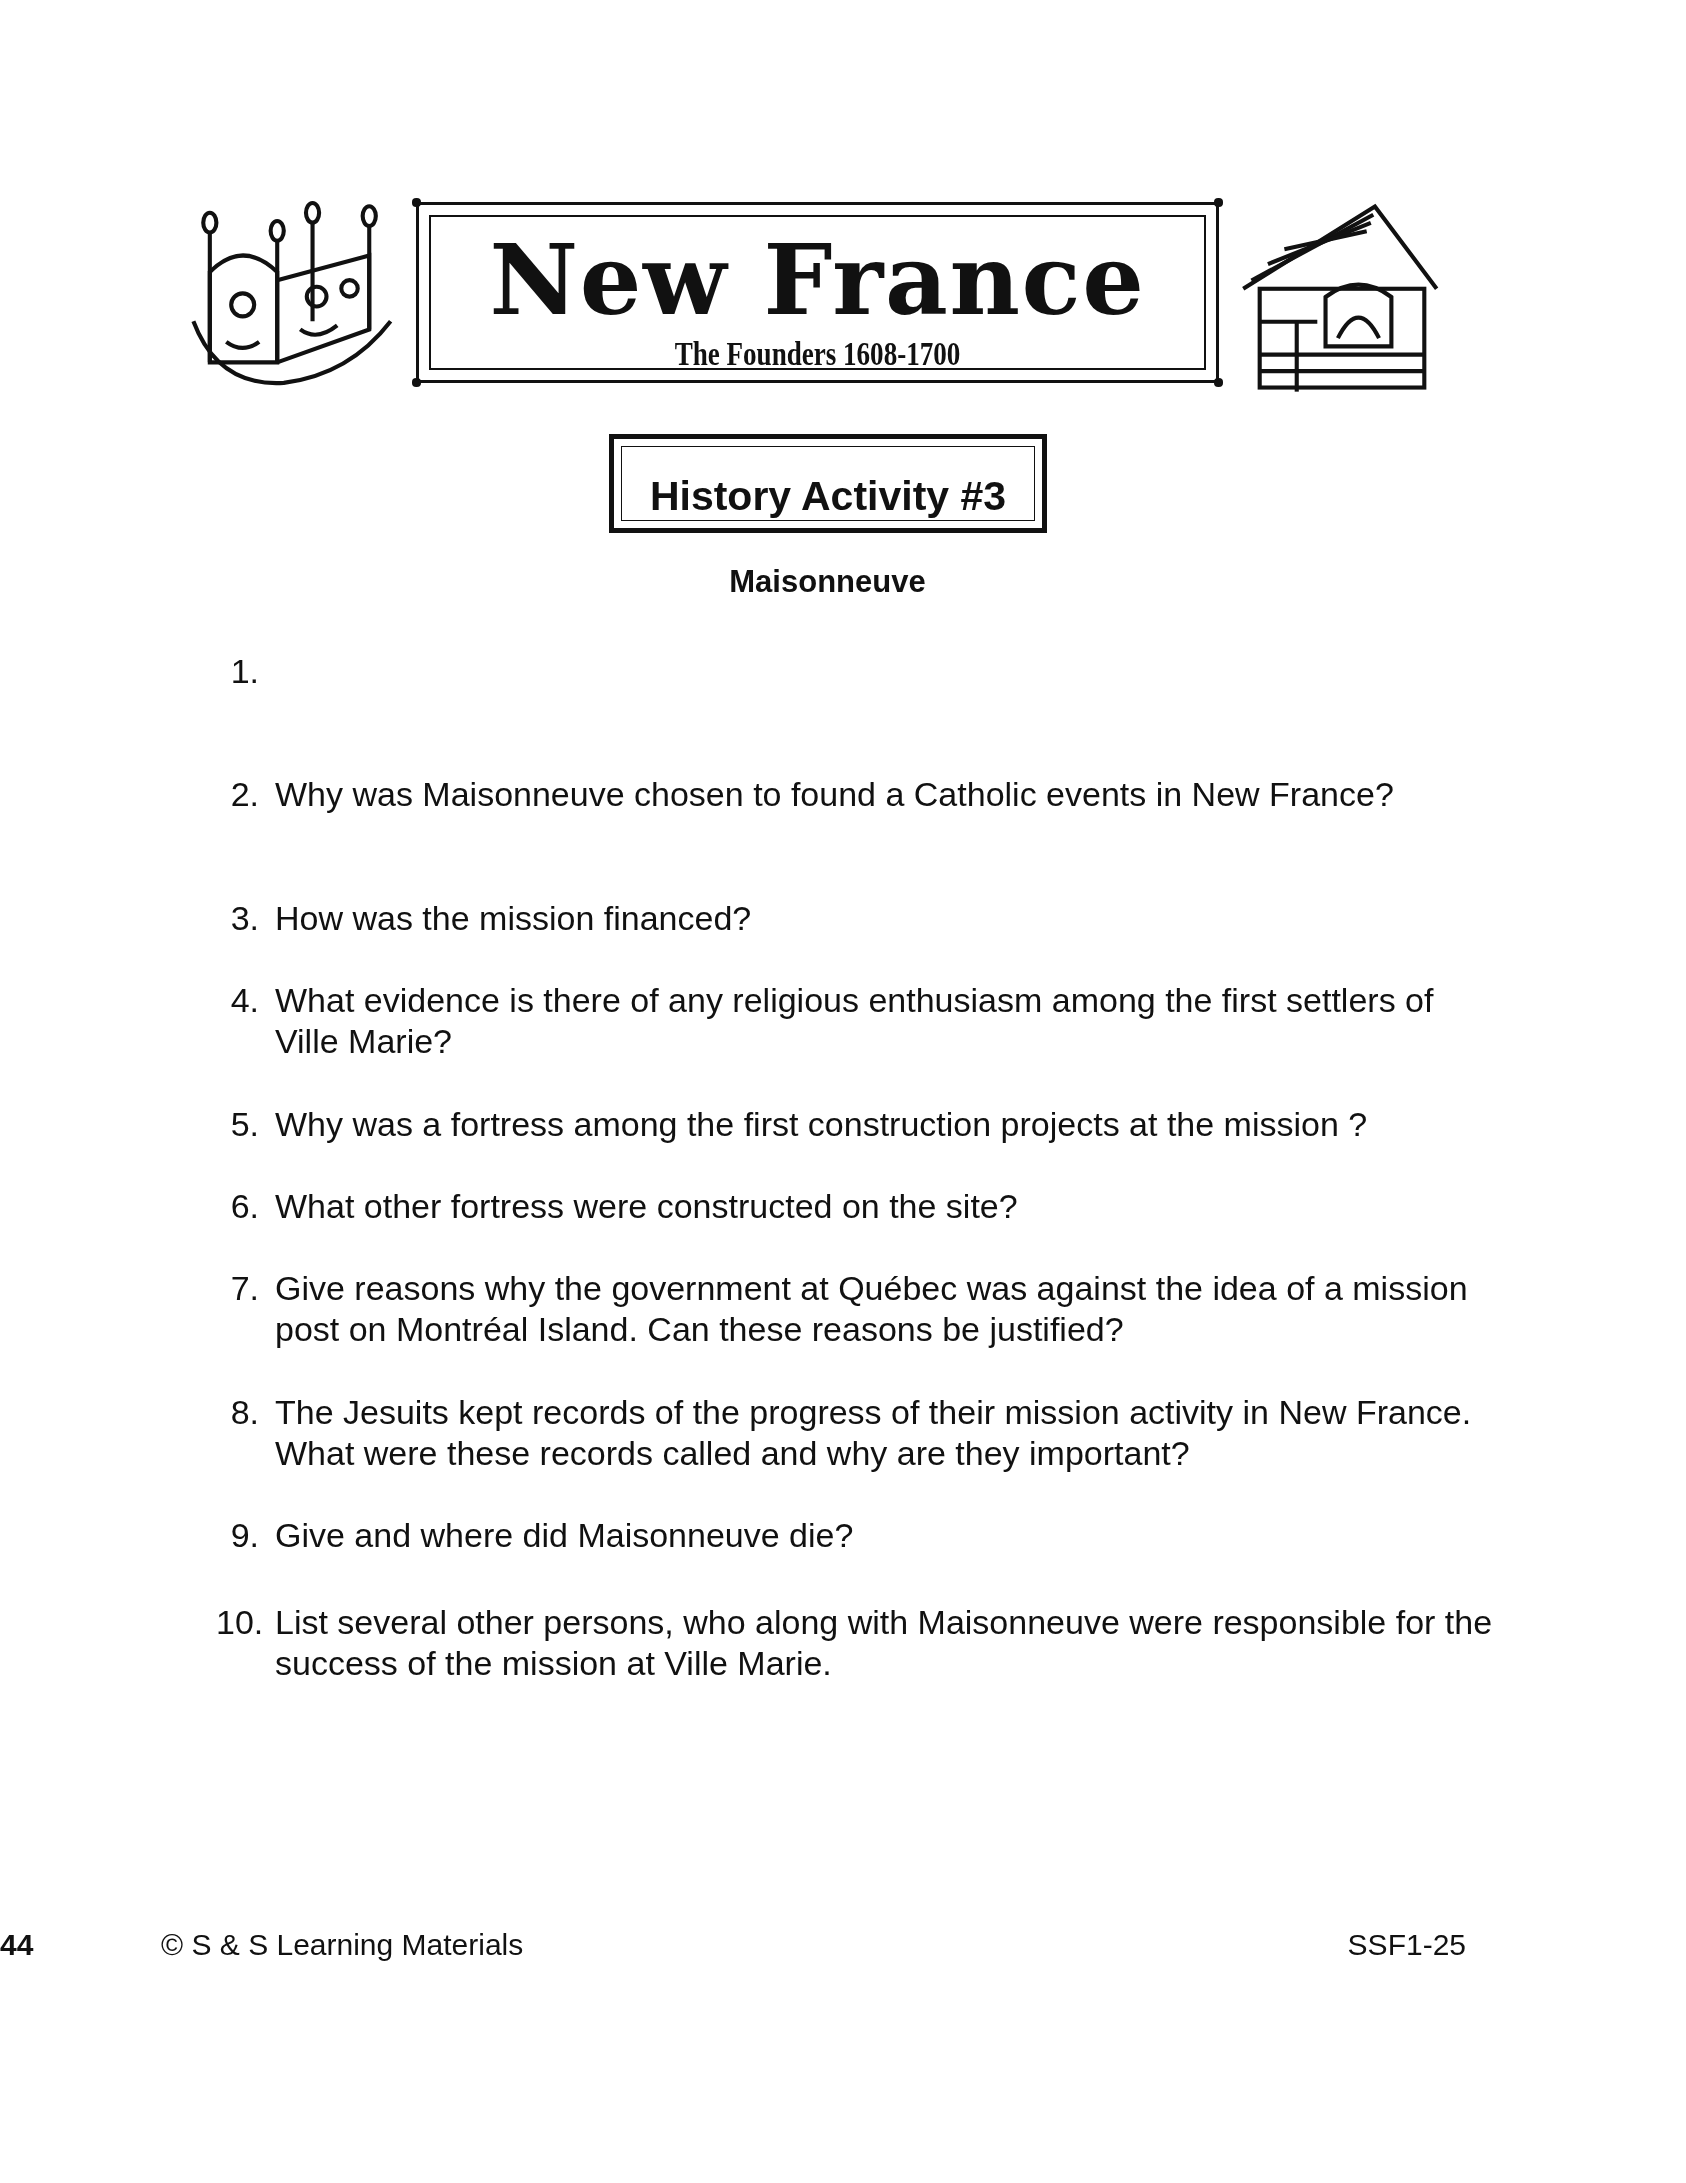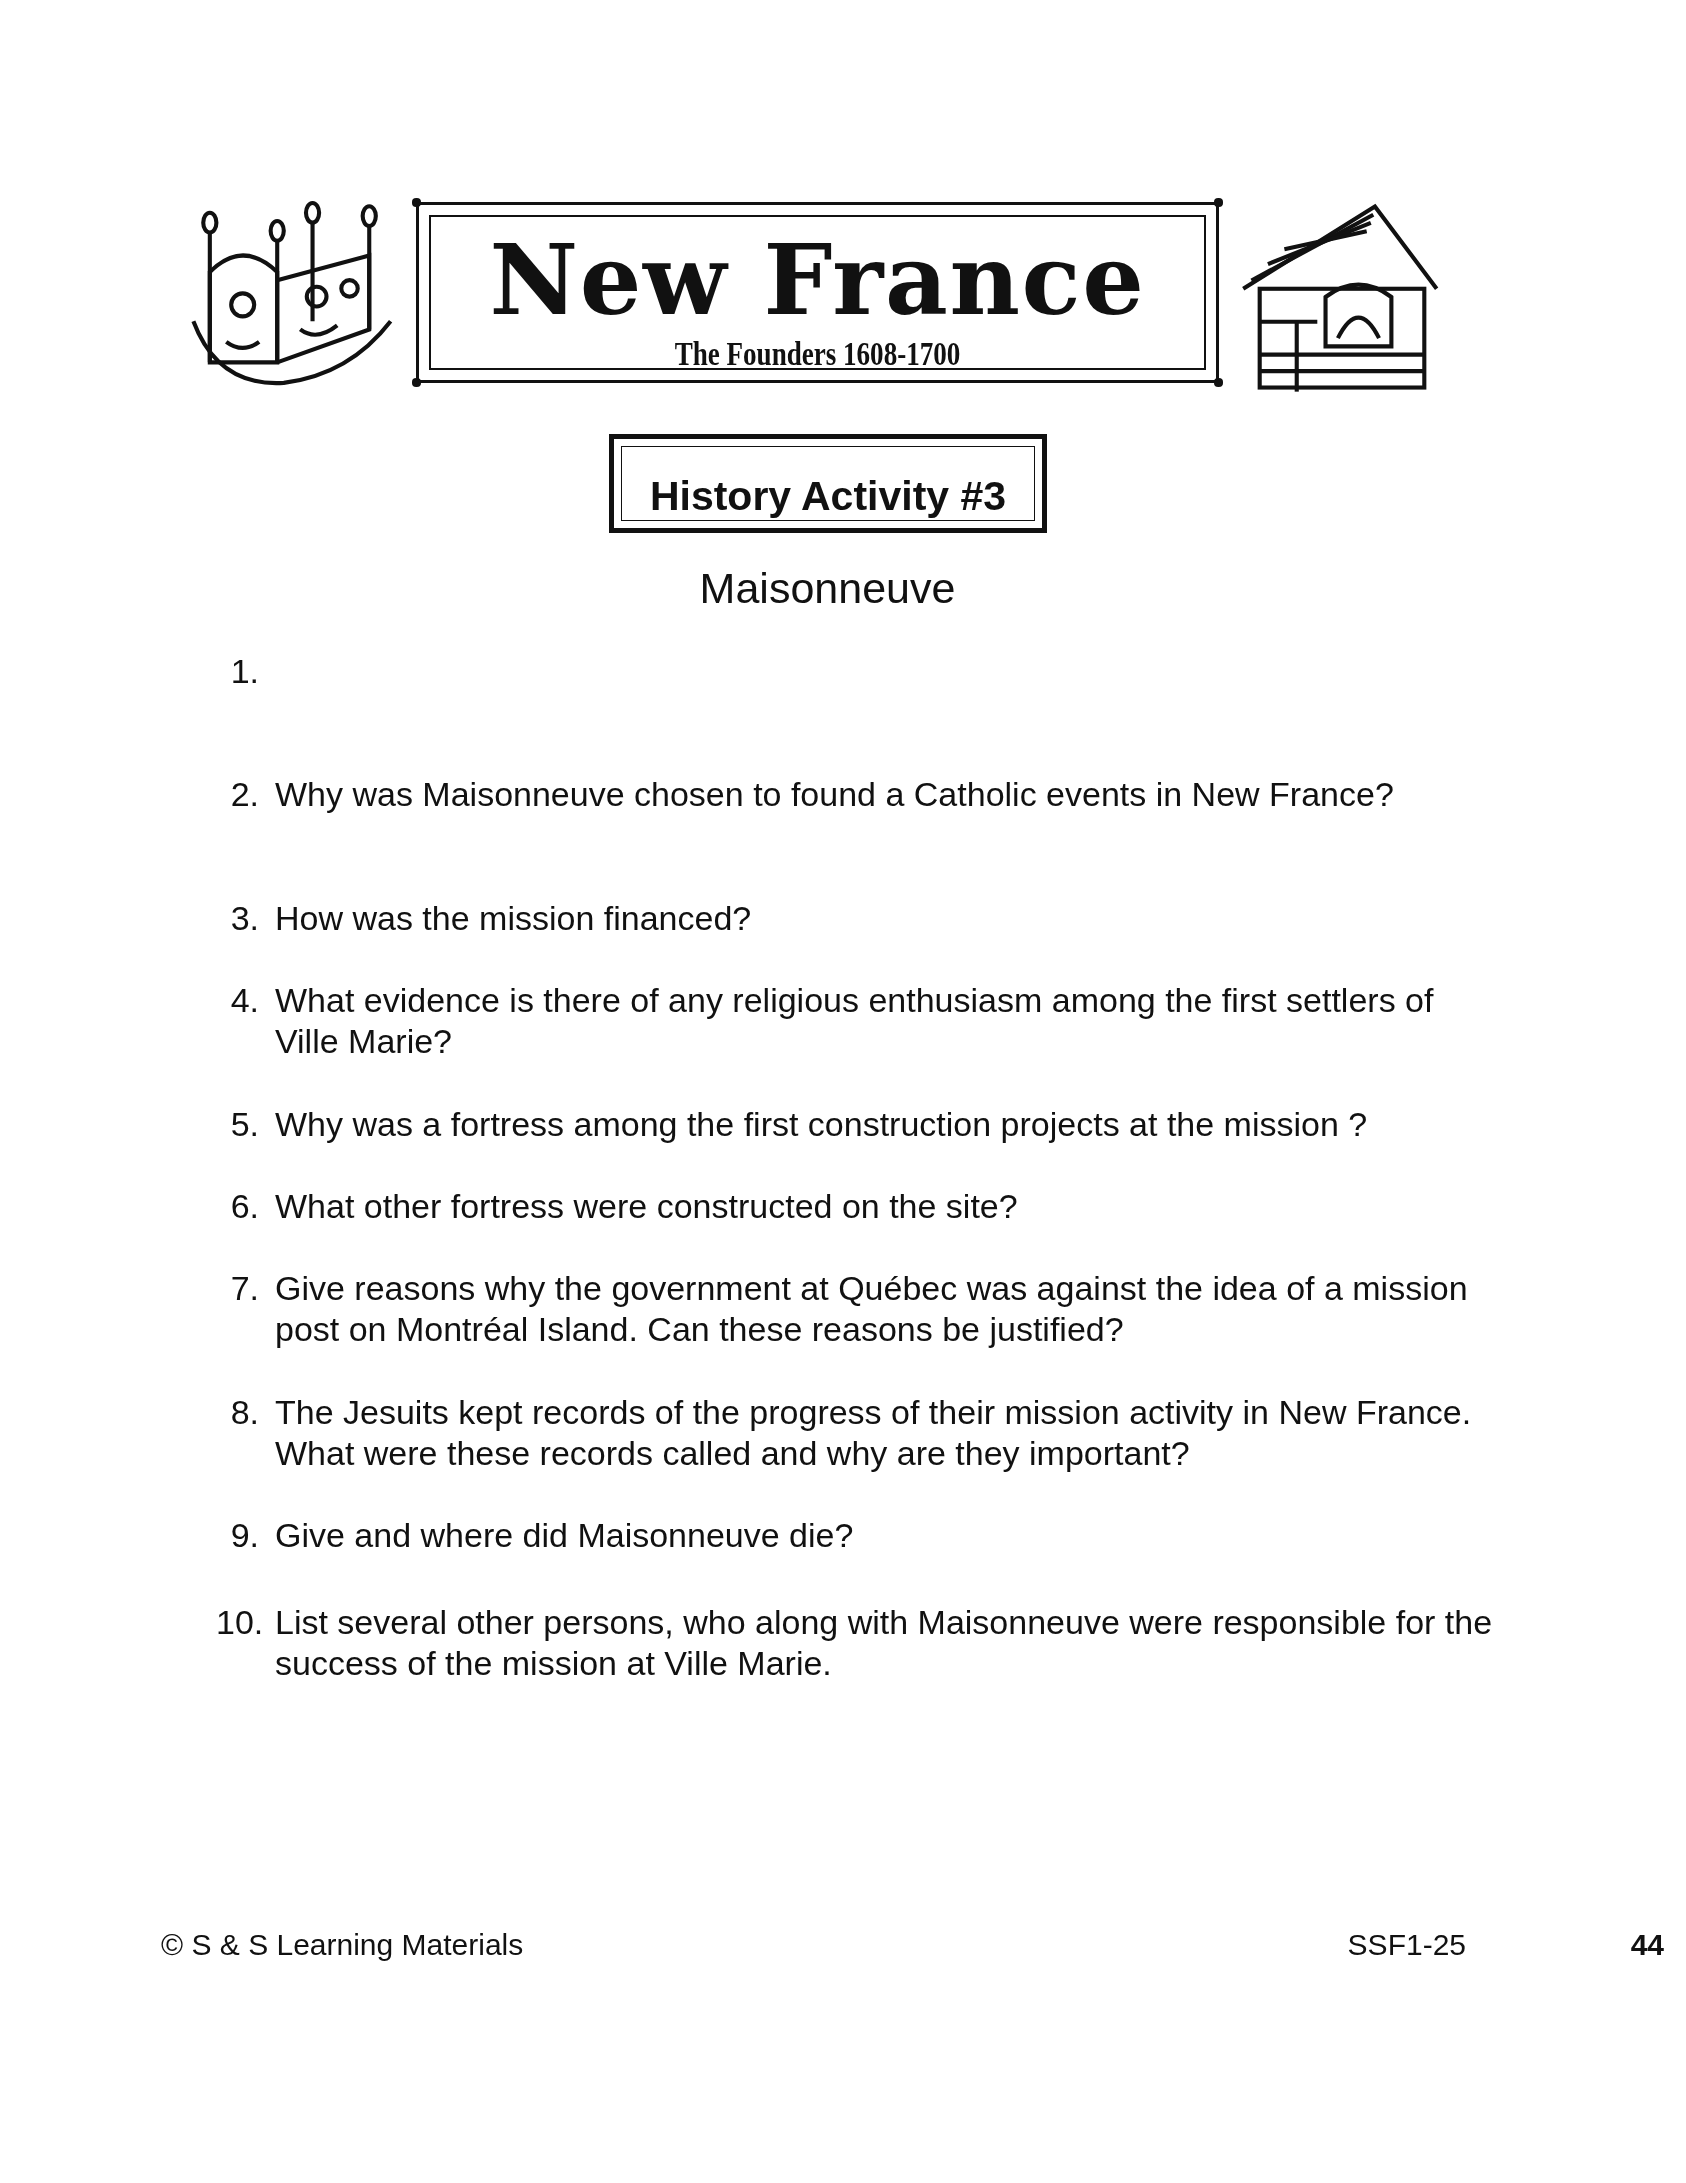--- a/index.html
+++ b/index.html
@@ -11,21 +11,21 @@
   .banner-inner { position:absolute; left:10px; top:10px; right:10px; bottom:10px; border:2.5px solid #111;padding-left:16px; }
   .banner-title { position:absolute; left:0; right:0; top:15px; text-align:center; font-family:"DejaVu Serif", serif; font-weight:bold; font-size:97px; line-height:97px; letter-spacing:1.6px; }
   .banner-sub { position:absolute; left:0; right:0; top:119px; text-align:center; font-family:"Liberation Serif", serif; font-weight:bold; font-size:33px; transform:scaleX(0.82); }
   .dot { position:absolute; width:8.2px; height:8.2px; border-radius:50%; background:#111; }
 
   
   .hist { left:609px; top:434px; width:438px; height:99px; border:5px solid #111; box-sizing:border-box; }
   .hist-inner { position:absolute; left:6.6px; top:6.6px; right:6.6px; bottom:6.6px; border:1.6px solid #111; display:flex; align-items:flex-end; justify-content:center; }
   .hist-label { font-weight:bold; font-size:41px; }
 
-  .subtitle { left:0; width:1655px; top:564px; text-align:center; font-weight:normal; font-size:43px; }
+  .subtitle { left:0; width:1655px; top:564px; text-align:center; font-weight:bold; font-size:31px; }
 
   .q { left:216px; width:1285px; font-size:34px; line-height:41px; }
   .q .num { position:absolute; left:0; width:43px; text-align:right; }
   .q .txt { position:absolute; left:59px; right:0; }
 
   .footer { top:1928px; font-size:30px; }
 </style>
 </head>
 <body>
 
@@ -119,15 +119,15 @@
 <div class="abs q" style="top:1515px;height:41px;">
   <span class="num">9.</span>
   <span class="txt">Give and where did Maisonneuve die?</span>
 </div>
 <div class="abs q" style="top:1602px;height:82px;">
   <span class="num">10.</span>
   <span class="txt">List several other persons, who along with Maisonneuve were responsible for the success of the mission at Ville Marie.</span>
 </div>
 
 <div class="abs footer" style="left:161px;">© S &amp; S Learning Materials</div>
-<div class="abs footer" style="left:0;width:1664px;text-align:right;font-weight:bold;">44</div>
+<div class="abs footer" style="left:0;width:1664px;text-align:left;font-weight:bold;">44</div>
 <div class="abs footer" style="right:221px;">SSF1-25</div>
 
 
 </body></html>

